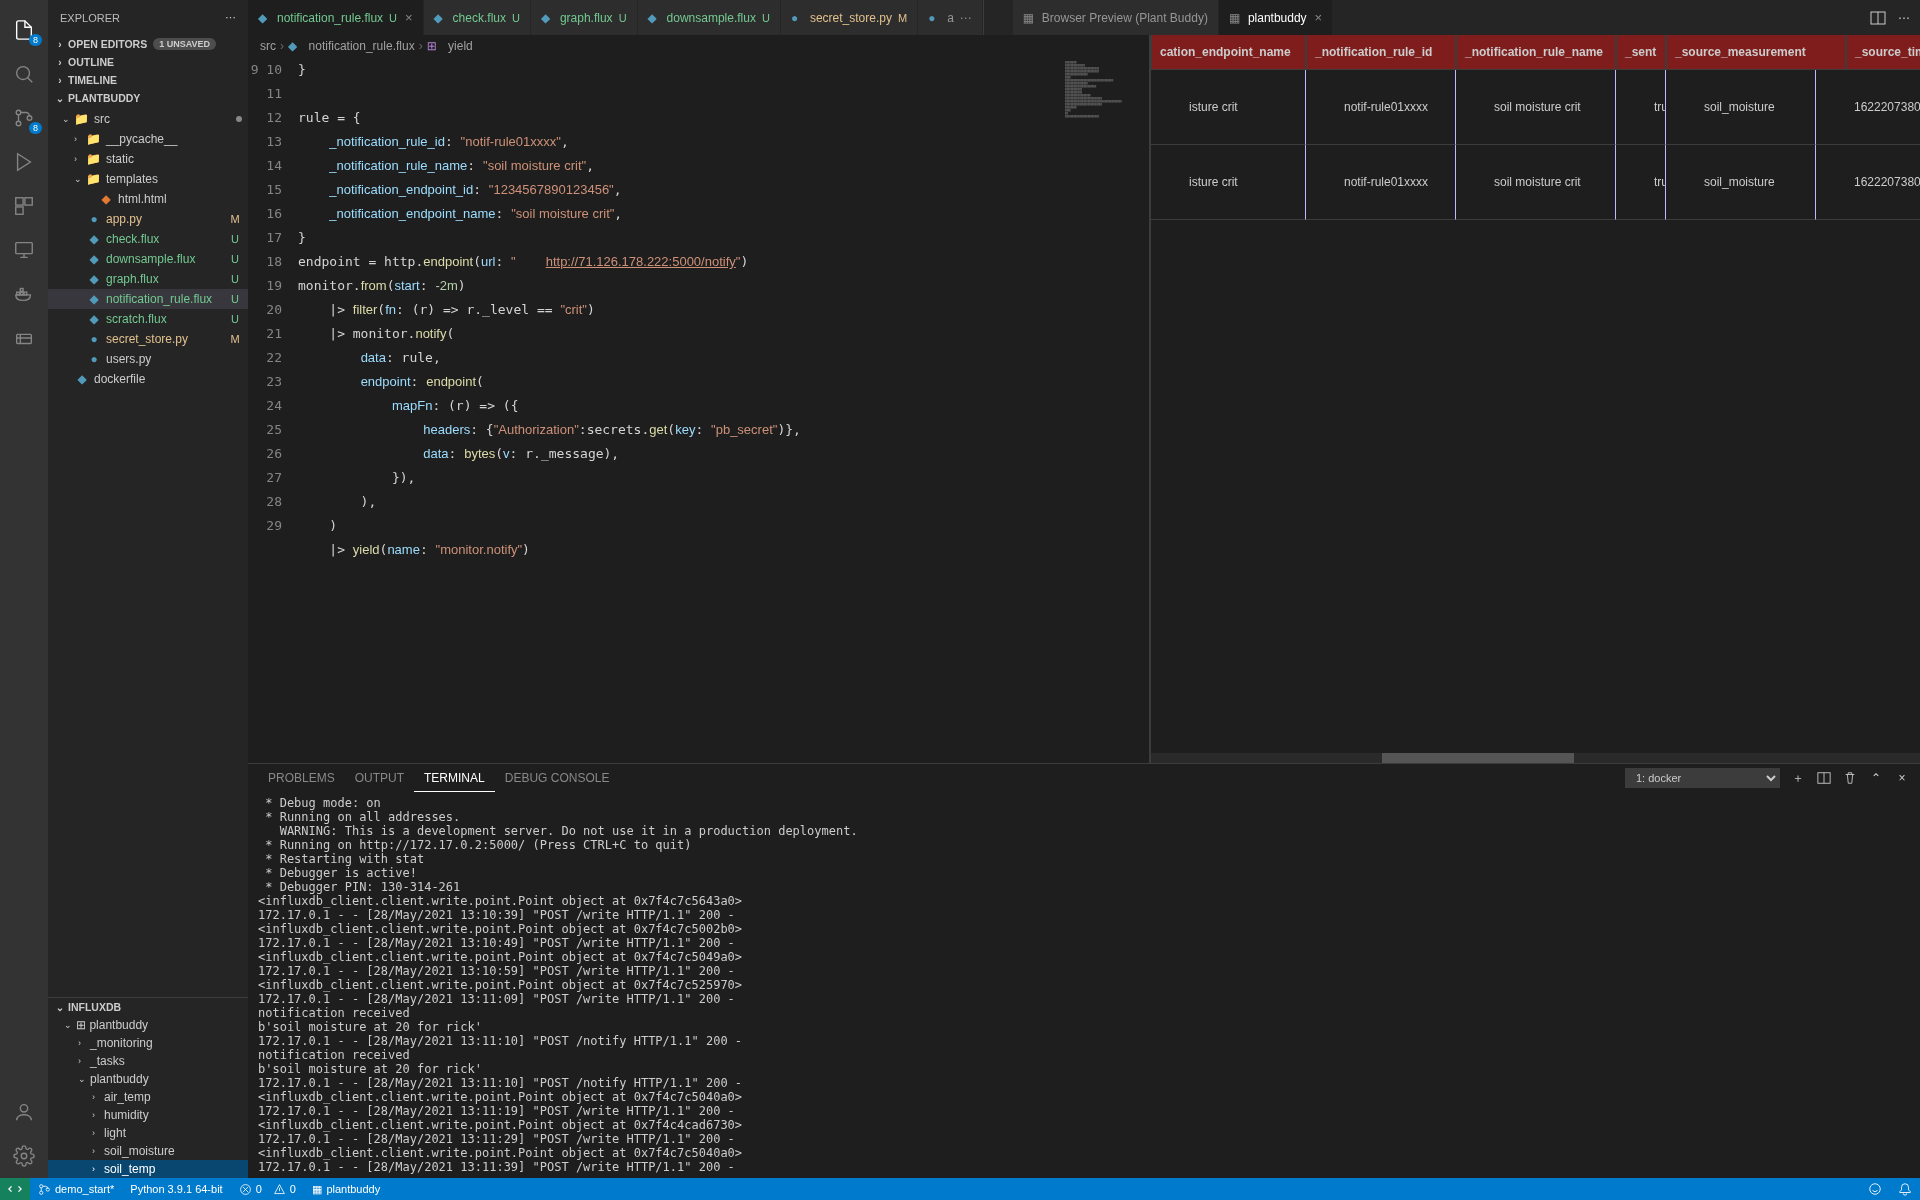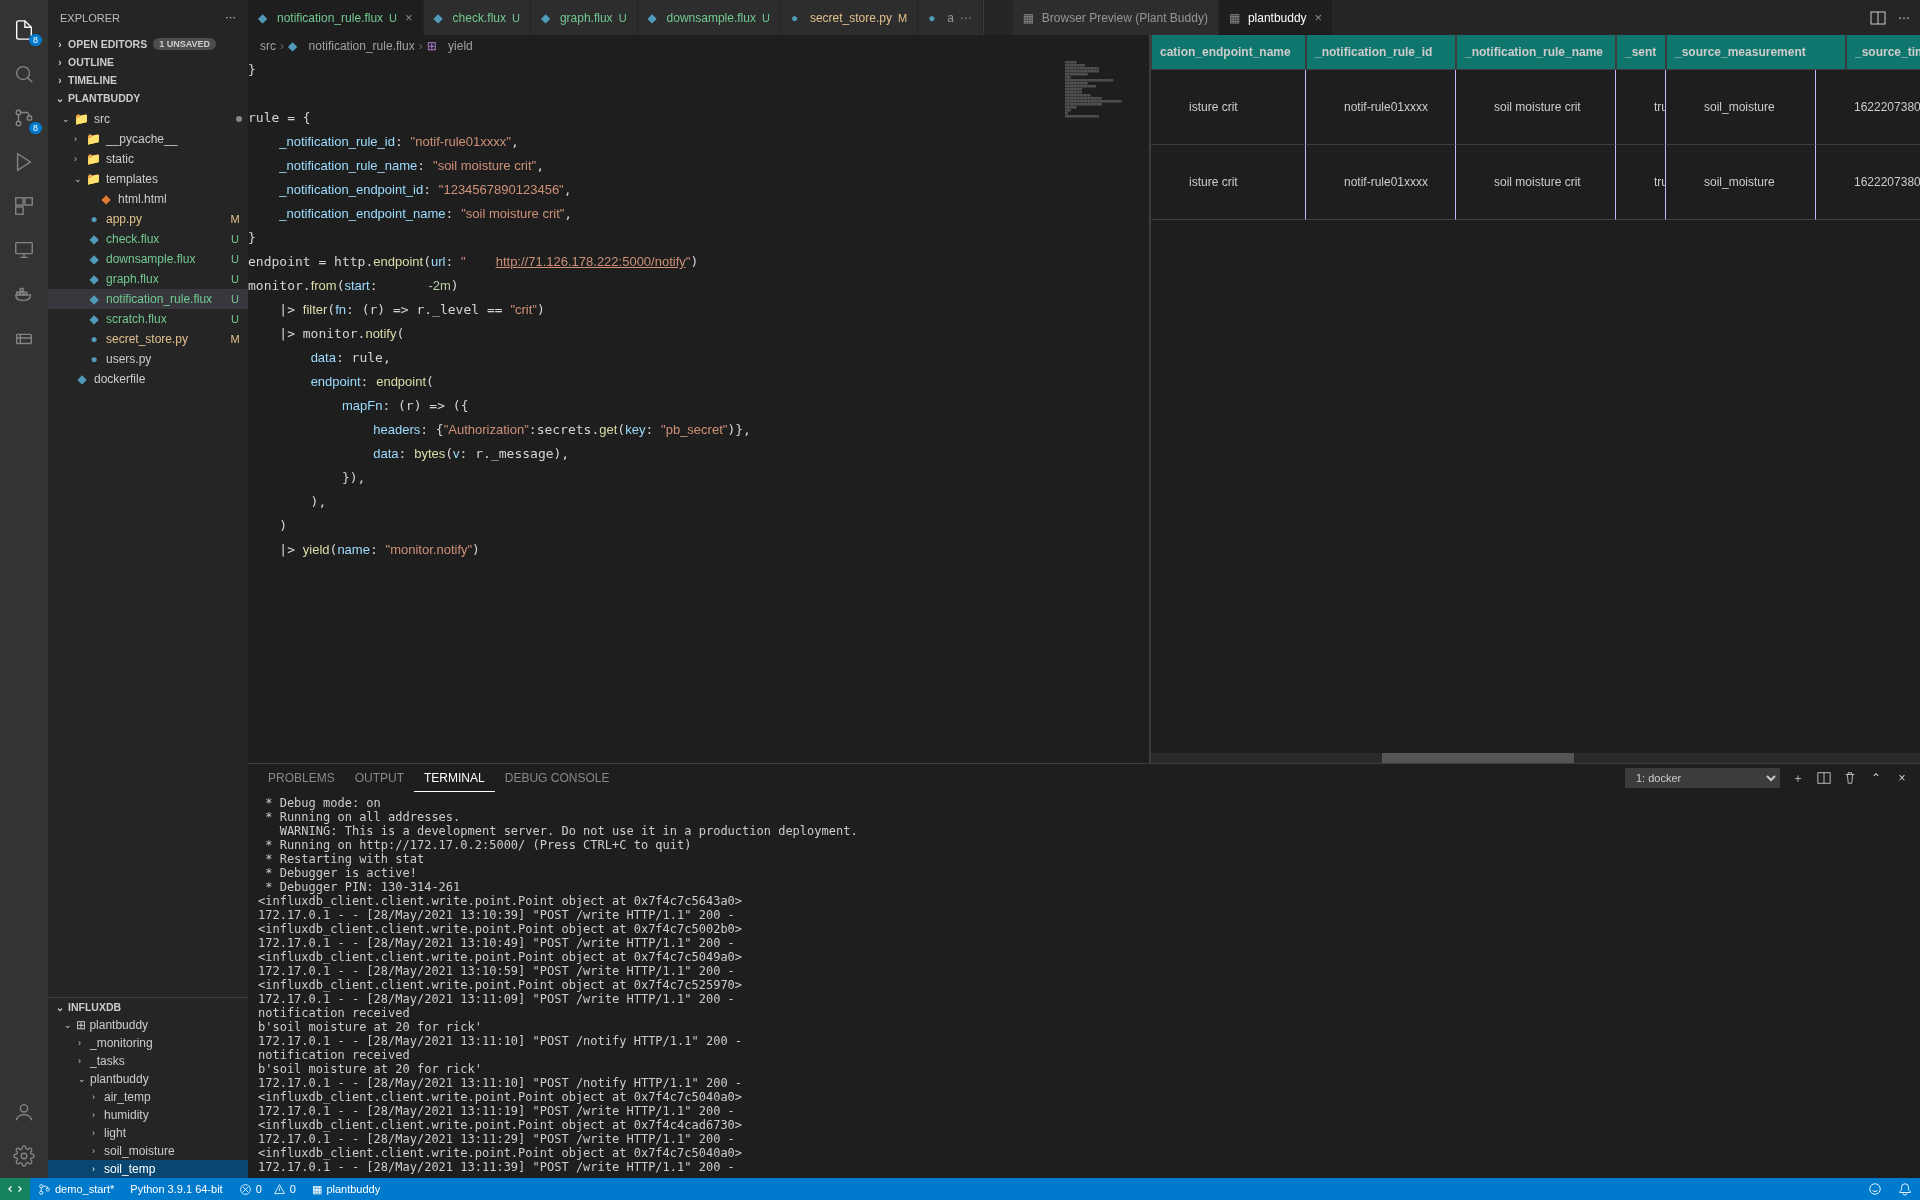--- a/index.html
+++ b/index.html
@@ -60,29 +60,29 @@
 
 
 .editor-split { display:flex; flex:1; min-height:0; }
 .editor-pane { flex:1; display:flex; position:relative; min-width:0; background:#1e1e1e; }
 .gutter { width:50px; text-align:right; padding-right:16px; color:#858585; font-family:Menlo,Consolas,monospace; font-size:13px; line-height:24px; padding-top:1px; }
 .code { flex:1; font-family:Menlo,Consolas,monospace; font-size:13px; line-height:24px; white-space:pre; color:#d4d4d4; padding-top:1px; position:relative; }
 .minimap { width:88px; background:#1e1e1e; border-left:0; }
 .minimap-content { margin:4px 4px; opacity:0.5; font-size:2px; line-height:3px; color:#888; }
 .code .s { color:#ce9178; }
 .code .p { color:#9cdcfe; }
-.code .n { color:#b5cea8;margin-left:43px; }
+.code .n { color:#b5cea8; }
 .code .f { color:#dcdcaa; }
 .code .u { text-decoration:underline;padding-left:30px; }
 
 
 .preview-pane { width:770px; border-left:1px solid #3c3c3c; display:flex; flex-direction:column; background:#1e1e1e; }
 .preview-table { display:flex; flex-direction:column; }
 .preview-row { display:flex; height:35px; }
-.preview-row.header { background:#0f766e; }
+.preview-row.header { background:#7f1d1d; }
 .preview-row.header .cell { border:1px solid #3c3c3c; border-top:none; color:#ccc; font-weight:600; }
 .preview-row.body .cell { border-bottom:1px solid #3c3c3c; border-right:1px solid #c4b5fd;padding-left:38px; }
 .cell { flex:0 0 auto; padding:0 8px; display:flex; align-items:center; color:#ccc; font-size:12px; overflow:hidden; white-space:nowrap; }
 .preview-scroll { position:relative; flex:1; }
 .preview-hscroll { position:absolute; bottom:0; left:0; right:0; height:10px; background:#2a2a2a; }
 .preview-hscroll .thumb { position:absolute; height:10px; background:#555; }
 
 
 .panel { height:415px; border-top:1px solid #3c3c3c; background:#1e1e1e; display:flex; flex-direction:column; }
 .panel-tabs { height:28px; display:flex; align-items:stretch; padding:0 10px; background:#1e1e1e; }
@@ -393,20 +393,42 @@
     </div>
 
     <div class="editor-split">
       <div style="flex:1;display:flex;flex-direction:column;min-width:0;border-right:1px solid #3c3c3c">
         <div class="breadcrumb">
           <span>src</span><span class="sep">›</span>
           <span style="color:#519aba">◆</span>&nbsp;<span>notification_rule.flux</span><span class="sep">›</span>
           <span style="color:#b180d7">⊞</span>&nbsp;<span>yield</span>
         </div>
         <div class="editor-pane">
+          <div class="gutter" id="gutter">9
+10
+11
+12
+13
+14
+15
+16
+17
+18
+19
+20
+21
+22
+23
+24
+25
+26
+27
+28
+29
+</div>
           <div class="code" id="codearea">}
 
 rule = {
     <span class="p">_notification_rule_id</span>: <span class="s">"notif-rule01xxxx"</span>,
     <span class="p">_notification_rule_name</span>: <span class="s">"soil moisture crit"</span>,
     <span class="p">_notification_endpoint_id</span>: <span class="s">"1234567890123456"</span>,
     <span class="p">_notification_endpoint_name</span>: <span class="s">"soil moisture crit"</span>,
 }
 endpoint = http.<span class="f">endpoint</span>(<span class="p">url</span>: <span class="s">"<span class="u">http://71.126.178.222:5000/notify</span>"</span>)
 monitor.<span class="f">from</span>(<span class="p">start</span>: <span class="n">-2m</span>)

